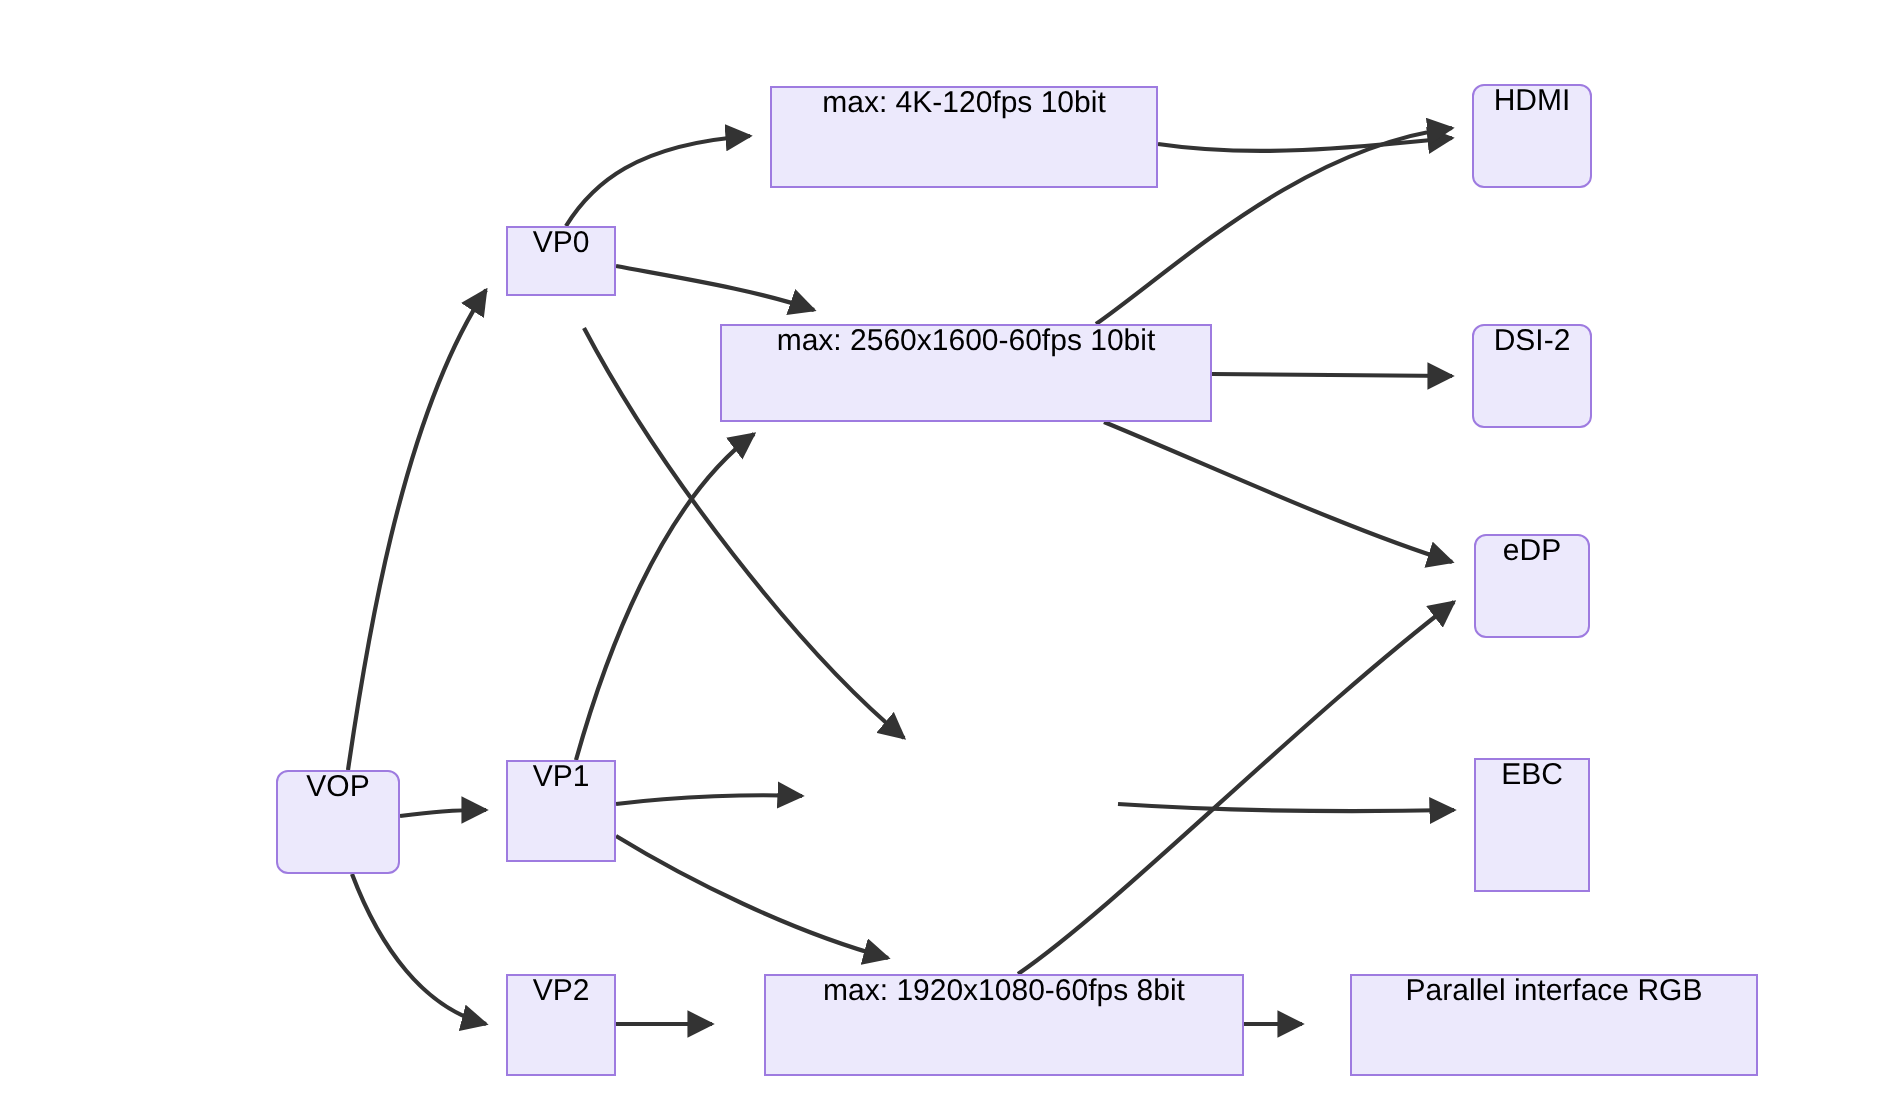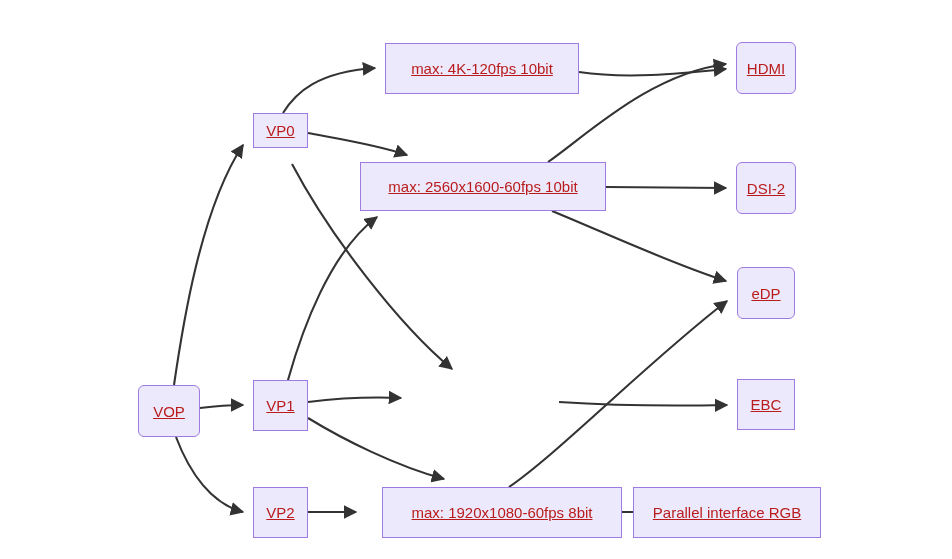--- a/index.html
+++ b/index.html
@@ -31,30 +31,28 @@
     stroke-width: 2.1;
   }
   .arrow-head {
     fill: #333333;
     stroke: none;
   }
   .node {
     position: absolute;
     box-sizing: border-box;
     display: flex;
-    align-items: center;
     justify-content: center;
     background: #ECE9FC;
     border: 1.3px solid #9E7BE0;
-    color: #b91c1c;
+    color: #000000;
     font-size: 15px;
     line-height: 1;
     white-space: nowrap;
     z-index: 2;
-    text-decoration: underline;
   }
   .node.rounded {
     border-radius: 6px;
   }
   .node.square {
     border-radius: 0;
   }
   .node-label {
     pointer-events: none;
   }
@@ -140,21 +138,21 @@
   </div>
 
   <div class="node rounded" style="left:736px;top:162px;width:60px;height:52px;">
     <span class="node-label">DSI-2</span>
   </div>
 
   <div class="node rounded" style="left:737px;top:267px;width:58px;height:52px;">
     <span class="node-label">eDP</span>
   </div>
 
-  <div class="node square" style="left:737px;top:379px;width:58px;height:51px;">
+  <div class="node square" style="left:737px;top:379px;width:58px;height:67px;">
     <span class="node-label">EBC</span>
   </div>
 
-  <div class="node square" style="left:633px;top:487px;width:188px;height:51px;">
+  <div class="node square" style="left:675px;top:487px;width:204px;height:51px;">
     <span class="node-label">Parallel interface RGB</span>
   </div>
 
 </div>
 
 </body></html>

